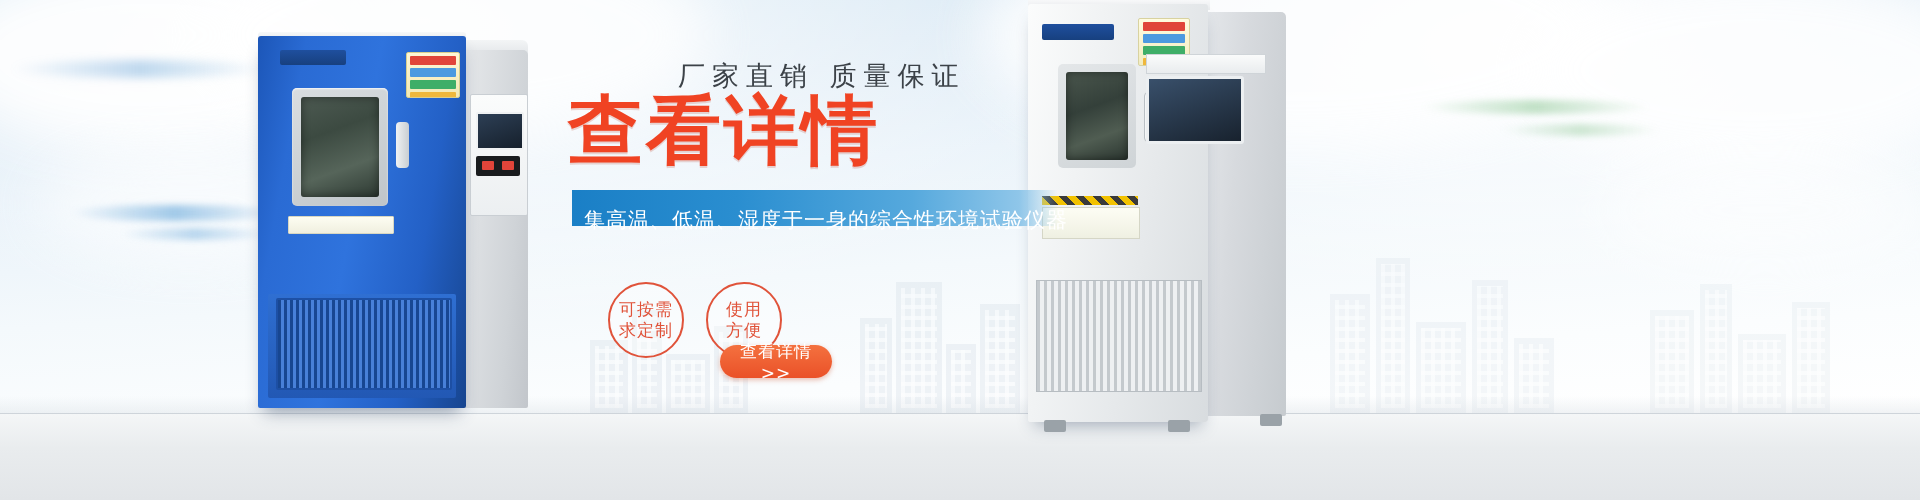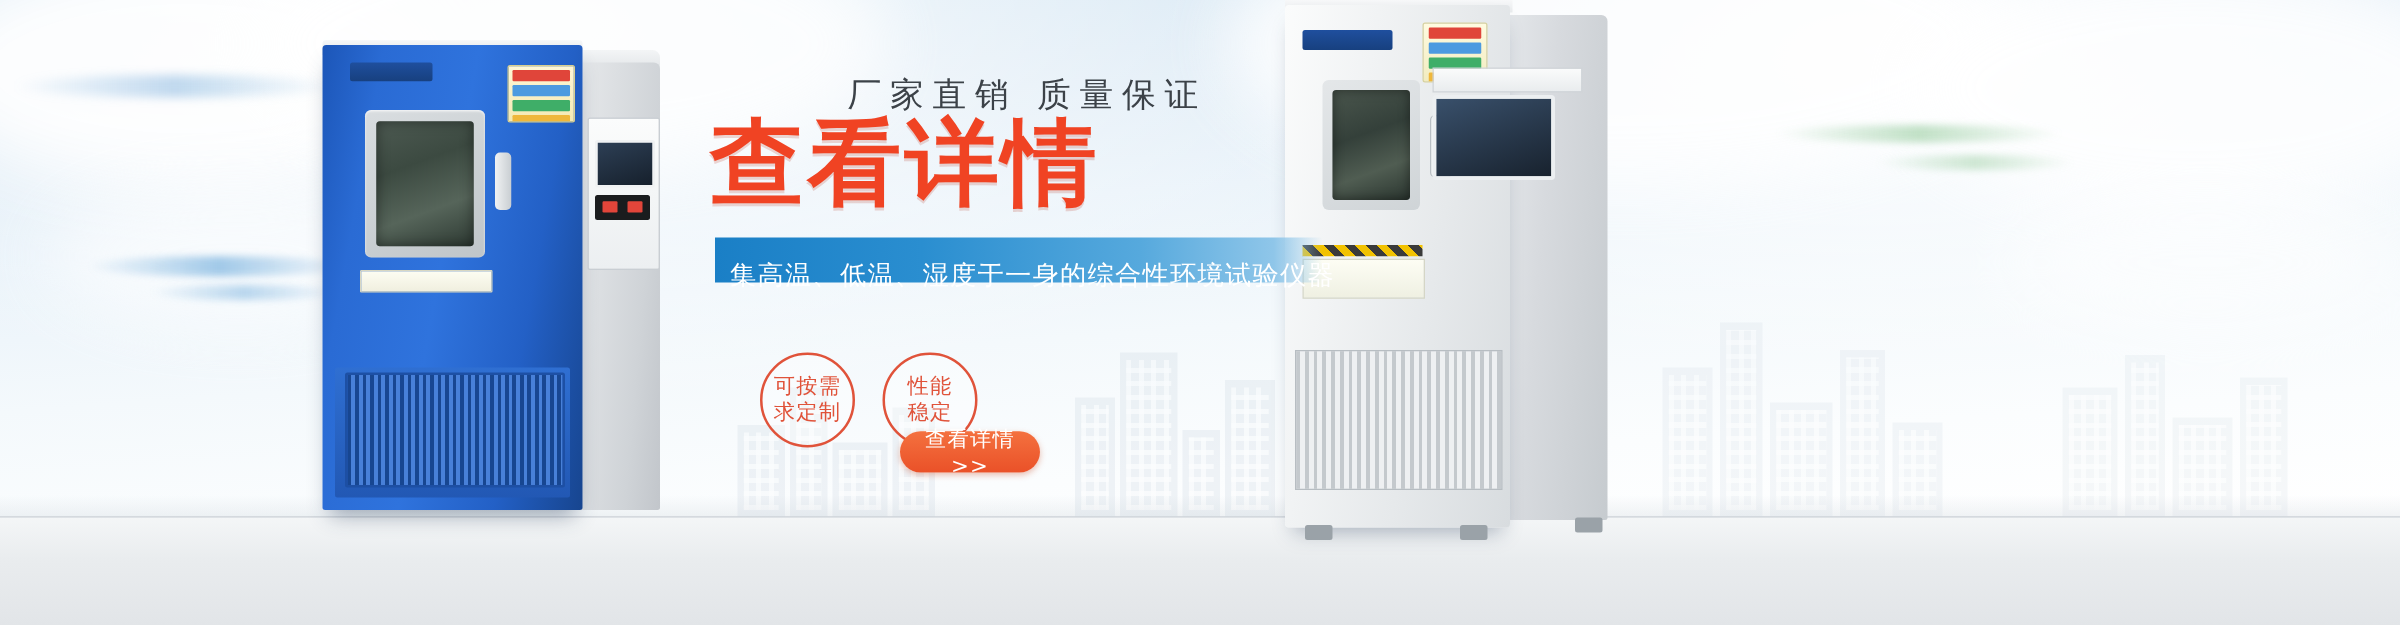--- a/index.html
+++ b/index.html
@@ -337,21 +337,21 @@
     <div id="subtitle-bar">
       <span id="subtitle">集高温、低温、湿度于一身的综合性环境试验仪器</span>
     </div>
 
     <div id="badges">
       <div class="badge">
         <span>可按需</span>
         <span>求定制</span>
       </div>
       <div class="badge">
-        <span>性能</span>
-        <span>稳定</span>
+        <span>使用</span>
+        <span>方便</span>
       </div>
     </div>
 
     <button id="cta">查看详情 &gt;&gt;</button>
   </div>
 
 </div>
 
 </body></html>

